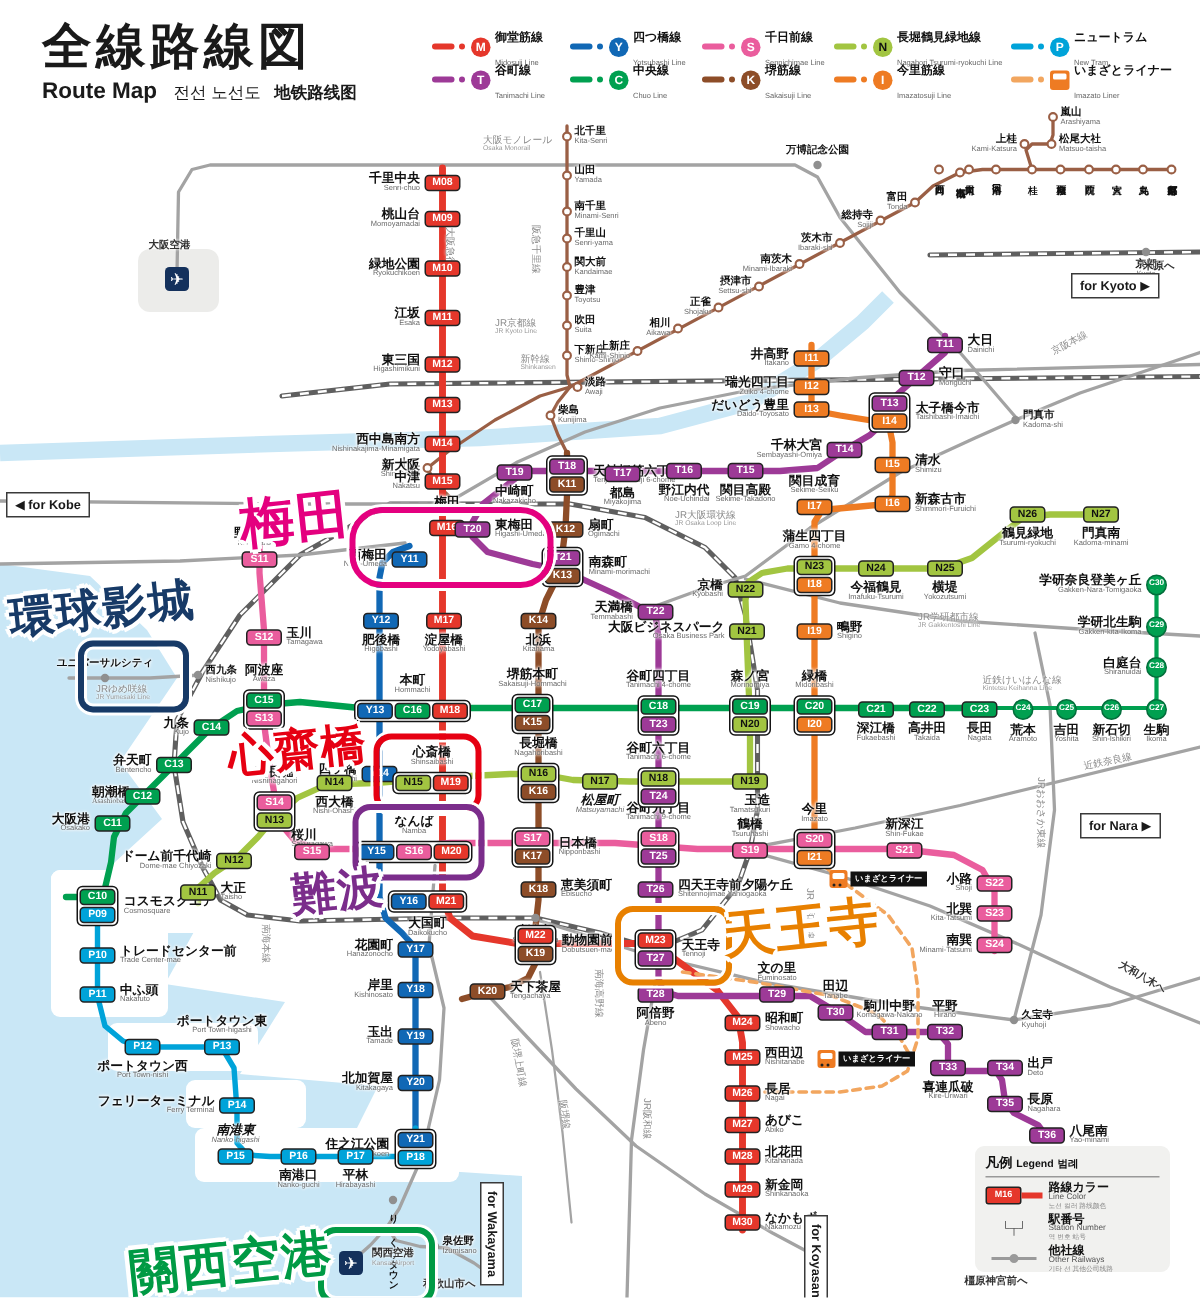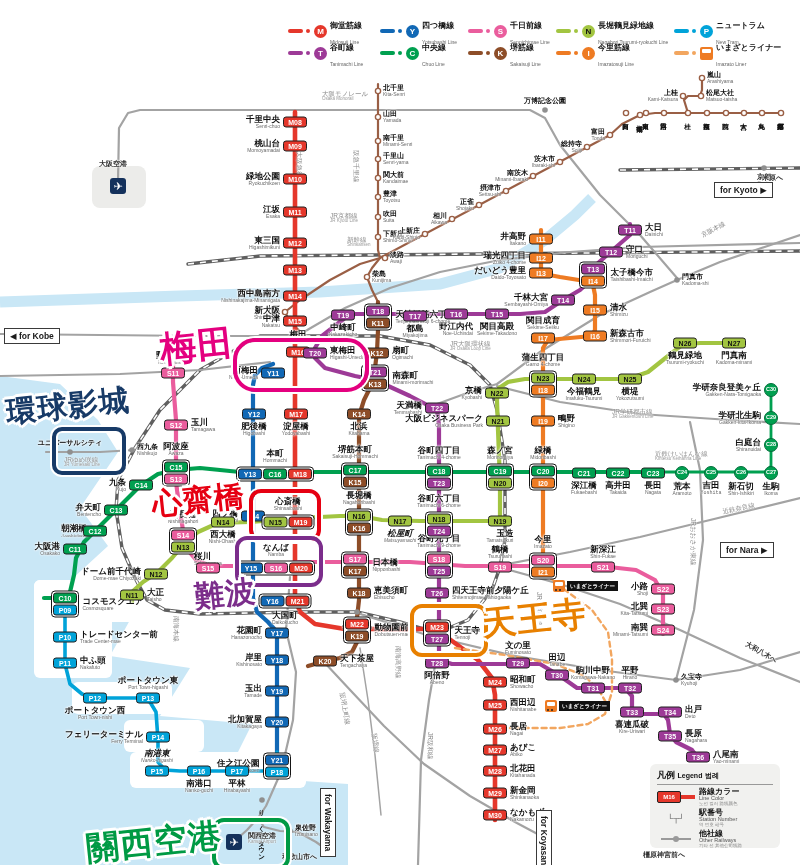--- a/index.html
+++ b/index.html
@@ -164,20 +164,28 @@
       <circle cx="70" cy="452" r="2.8" fill="#8f8f8f"></circle>
       <circle cx="357" cy="612" r="2.8" fill="#8f8f8f"></circle>
       <circle cx="676" cy="680" r="2.8" fill="#8f8f8f"></circle>
       <circle cx="764" cy="168" r="2.8" fill="#8f8f8f"></circle>
       <circle cx="545" cy="110" r="2.8" fill="#8f8f8f"></circle>
       <circle cx="677" cy="280" r="2.8" fill="#8f8f8f"></circle>
       <circle cx="262" cy="800" r="2.8" fill="#8f8f8f"></circle>
       <circle cx="290" cy="831" r="2.8" fill="#8f8f8f"></circle>
     </svg>
 
+  <div class="hud" style="left:28px;top:14px">
+    <div id="title-ja">全線路線図</div>
+    <div id="title-sub">
+      <b>Route Map</b>
+      <span>전선 노선도</span>
+      <span style="margin-left:6px;font-weight:bold">地铁路线图</span>
+    </div>
+  </div>
 
   <div id="legend">
       <div class="lg-it">
         <span class="lg-dash" style="background: rgb(229, 55, 43);"></span>
         <span class="lg-dash2" style="background: rgb(229, 55, 43);"></span>
         <span class="lg-c" style="background: rgb(229, 55, 43);">M</span>
         <span class="lg-t"><span class="ja">御堂筋線</span><br><span class="en">Midosuji Line</span></span>
       </div>
       <div class="lg-it">
         <span class="lg-dash" style="background: rgb(157, 58, 151);"></span>
@@ -775,21 +783,21 @@
     <div class="st v" style="left: 682px; top: 473px;">
       <span class="bdg circ" style="background: rgb(0, 160, 80);">C24</span>
     </div>
     <div class="stlabel" style="left: 682px; top: 482px; transform: translate(-50%, 0px); text-align: center;">
       <span class="ja">荒本</span>
       <span class="en">Aramoto</span>
     </div>
     <div class="st v" style="left: 711px; top: 473px;">
       <span class="bdg circ" style="background: rgb(0, 160, 80);">C25</span>
     </div>
-    <div class="stlabel" style="left: 711px; top: 482px; transform: translate(-50%, 0px); text-align: center; font-family: Liberation Mono, monospace;">
+    <div class="stlabel" style="left: 711px; top: 482px; transform: translate(-50%, 0px); text-align: center;">
       <span class="ja">吉田</span>
       <span class="en">Yoshita</span>
     </div>
     <div class="st v" style="left: 741px; top: 473px;">
       <span class="bdg circ" style="background: rgb(0, 160, 80);">C26</span>
     </div>
     <div class="stlabel" style="left: 741px; top: 482px; transform: translate(-50%, 0px); text-align: center;">
       <span class="ja">新石切</span>
       <span class="en">Shin-Ishikiri</span>
     </div>

